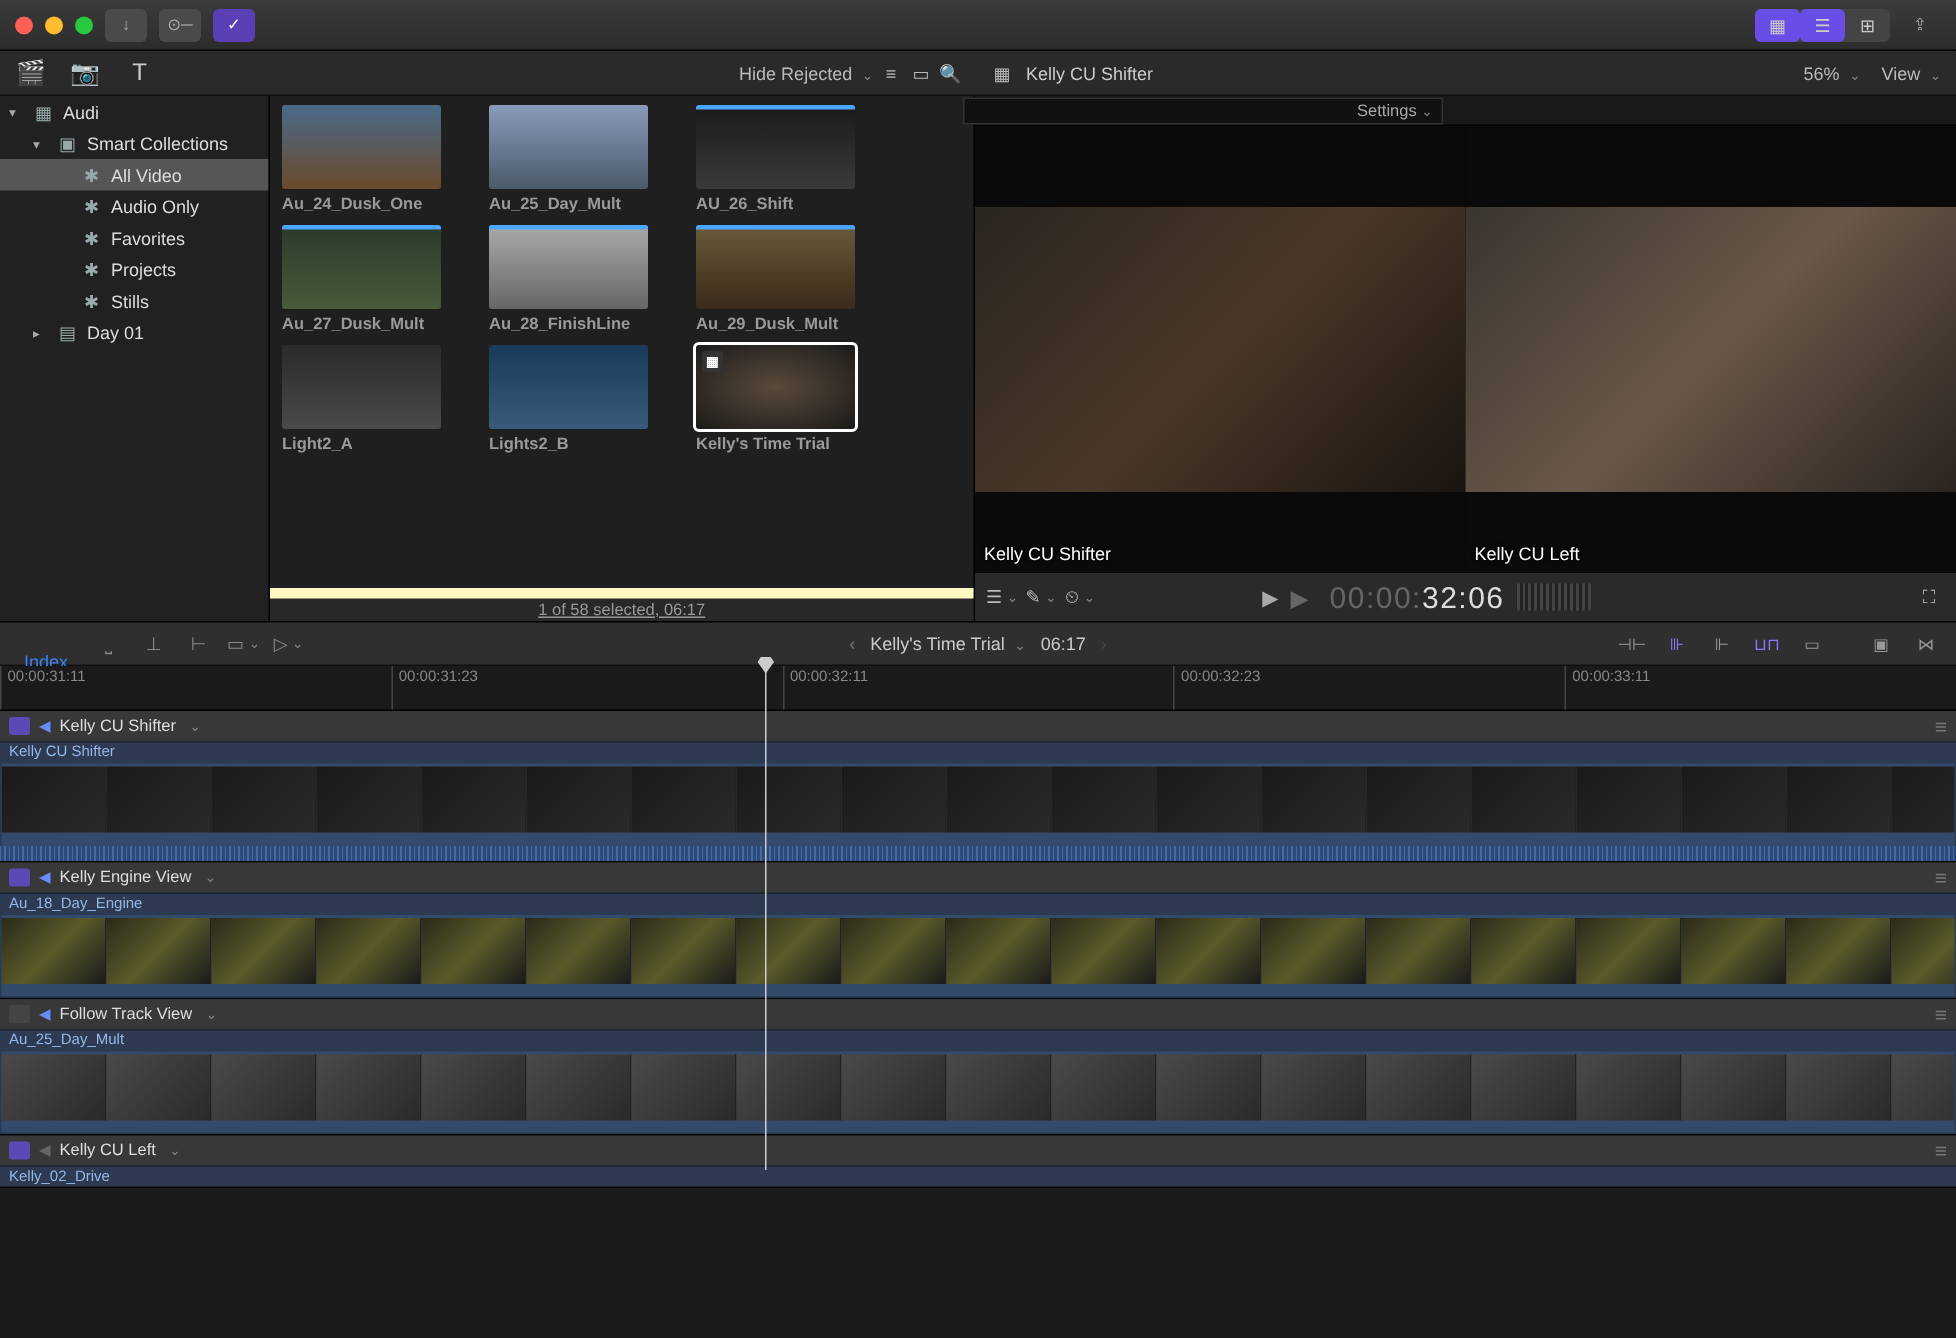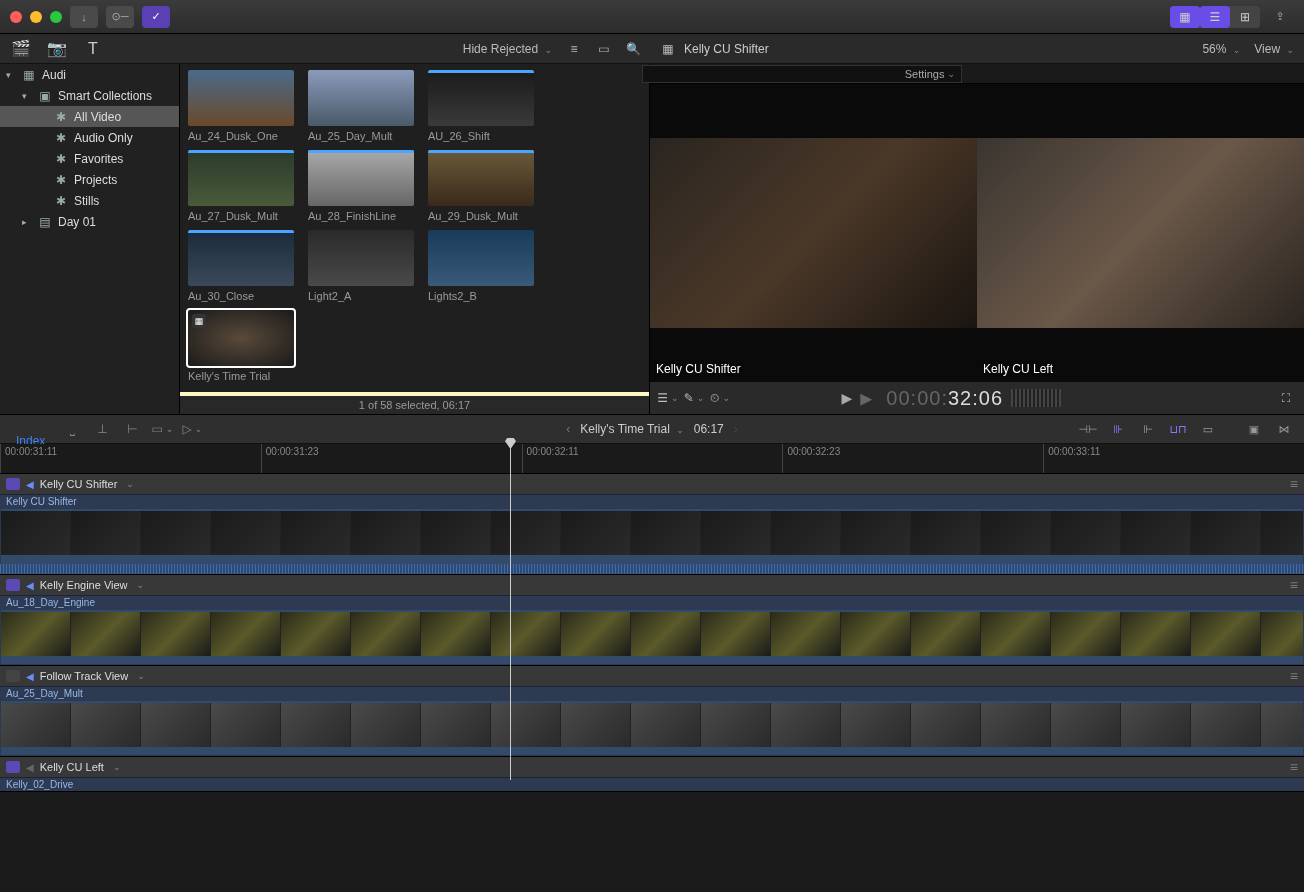--- a/index.html
+++ b/index.html
@@ -14,47 +14,47 @@
   .tb-btn.active { background:#5a3fb5; color:#fff; }
   .tb-right { margin-left:auto; display:flex; gap:6px; }
   .tb-right .seg { display:flex; background:#444; border-radius:4px; }
   .tb-right .seg div{ width:30px; height:22px; display:flex;align-items:center;justify-content:center;}
   .tb-right .seg div.on{ background:#6a4de6; border-radius:4px;}
   
   
   .toolrow { height: 30px; background:#2a2a2a; border-bottom:1px solid #111; display:flex; align-items:center; }
   .toolrow-left{ width:180px; display:flex; gap:14px; padding-left:10px;}
   .toolrow-left .ticon{ width:22px; height:20px; display:flex;align-items:center;justify-content:center;font-size:16px;}
-  .toolrow-mid{ flex:0 0 470px; display:flex; justify-content:flex-end; align-items:center; gap:14px; padding-right:8px; color:#bbb;}
+  .toolrow-mid{ flex:0 0 470px; display:flex; justify-content:flex-end; align-items:center; gap:4px; padding-right:8px; color:#bbb;}
   .toolrow-right{ flex:1; display:flex; align-items:center; padding:0 10px; gap:8px;}
   .toolrow-right .viewer-title{ color:#ccc; }
   .toolrow-right .zoom{ margin-left:auto; color:#bbb; display:flex; gap:14px; align-items:center;}
   .small-icon{ width:16px; height:16px; display:inline-flex; align-items:center; justify-content:center; color:#bbb;}
   
   
   .main { display:flex; height: 350px; }
   
   
   .sidebar { width: 180px; background:#212121; border-right:1px solid #000; overflow:hidden;}
   .side-item{ height:21px; display:flex; align-items:center; padding-left:6px; gap:6px; color:#ddd;}
   .side-item.child{ padding-left:22px; }
   .side-item.child2{ padding-left:38px; }
   .side-item.sel{ background:#565656; }
   .side-item .tri{ width:10px; font-size:9px; color:#aaa;}
   .side-item .ic{ width:14px; text-align:center; color:#9aa;}
   
   
   .browser { width:470px; background:#1f1f1f; border-right:1px solid #000; display:flex; flex-direction:column;}
-  .thumbs{ flex:1; padding:6px 8px; display:flex; flex-wrap:wrap; gap:8px 14px; align-content:flex-start; overflow:hidden;}
+  .thumbs{ flex:1; padding:6px 8px; display:flex; flex-wrap:wrap; gap:8px 32px; align-content:flex-start; overflow:hidden;font-weight:bold;}
   .clip{ width:106px; }
   .clip .th{ width:106px; height:56px; background:#333; position:relative; border-radius:2px; overflow:hidden;}
   .clip .th .bar{ position:absolute; top:0; left:0; right:0; height:3px; background:#4aa5ff;}
   .clip .th.sel{ outline:2px solid #fff; }
   .clip .lbl{ color:#9a9a9a; font-size:11px; margin-top:4px; white-space:nowrap; overflow:hidden; text-overflow:ellipsis;}
-  .browser-status{ height:22px; background:#282828; border-top:4px solid #fef9c3; color:#999; font-size:11px; display:flex; align-items:center; justify-content:center;}
+  .browser-status{ height:22px; background:#282828; border-top:7px solid #fef9c3; color:#999; font-size:11px; display:flex; align-items:center; justify-content:center;text-decoration:underline;}
   
   
   .viewer{ flex:1; background:#000; display:flex; flex-direction:column; position:relative; }
   .viewer-settings{ height:20px; display:flex; justify-content:flex-end; padding-right:12px; align-items:center; background:#1a1a1a; border-bottom:1px solid #000;}
   .viewer-settings-inner{ background:#111; width:320px; border:1px solid #333; height:18px; display:flex;justify-content:flex-end;align-items:center;padding-right:6px; color:#aaa; font-size:11px; position:relative; left:-330px;}
   .angles{ flex:1; display:flex; }
   .angle{ flex:1; position:relative; background:#0a0a0a; display:flex; align-items:center; justify-content:center;}
   .angle .img{ width:100%; height:190px; background:linear-gradient(135deg,#2a2520,#4a3828,#1a1410); position:relative;}
   .angle .img.r{ background:linear-gradient(135deg,#3a3530,#6a5848,#2a2420);}
   .angle .tag{ position:absolute; bottom:6px; left:6px; color:#fff; font-size:12px; text-shadow:0 0 3px #000;}
@@ -242,27 +242,20 @@
         </div>
         <div class="clip">
           <div class="th ">
             <div class="bar"></div>
             <div class="thfill tf7"></div>
           </div>
           <div class="lbl">Au_29_Dusk_Mult</div>
         </div>
         <div class="clip">
           <div class="th ">
-            <div class="bar"></div>
-            <div class="thfill tf8"></div>
-          </div>
-          <div class="lbl">Au_30_Close</div>
-        </div>
-        <div class="clip">
-          <div class="th ">
             <div class="thfill tf9"></div>
           </div>
           <div class="lbl">Light2_A</div>
         </div>
         <div class="clip">
           <div class="th ">
             <div class="thfill tf10"></div>
           </div>
           <div class="lbl">Lights2_B</div>
         </div>

